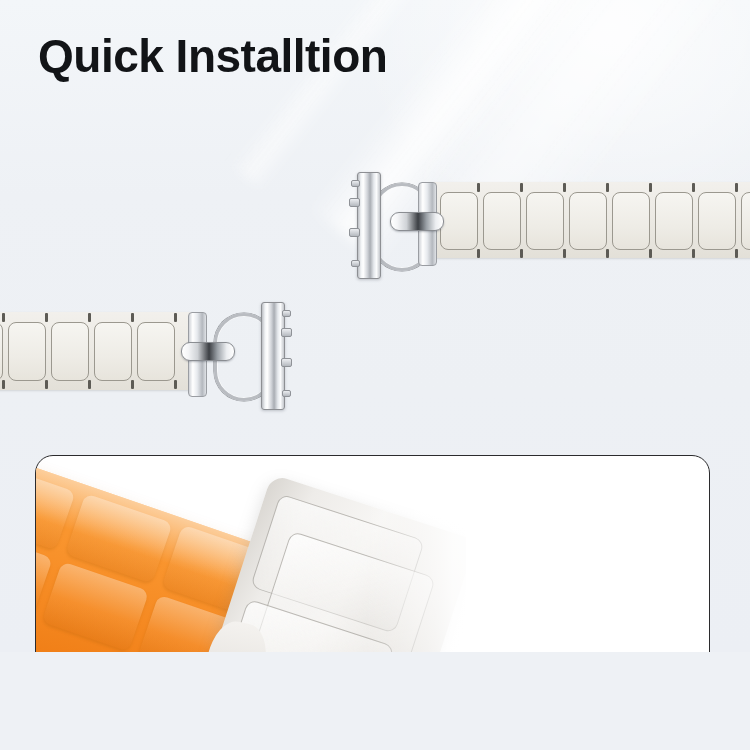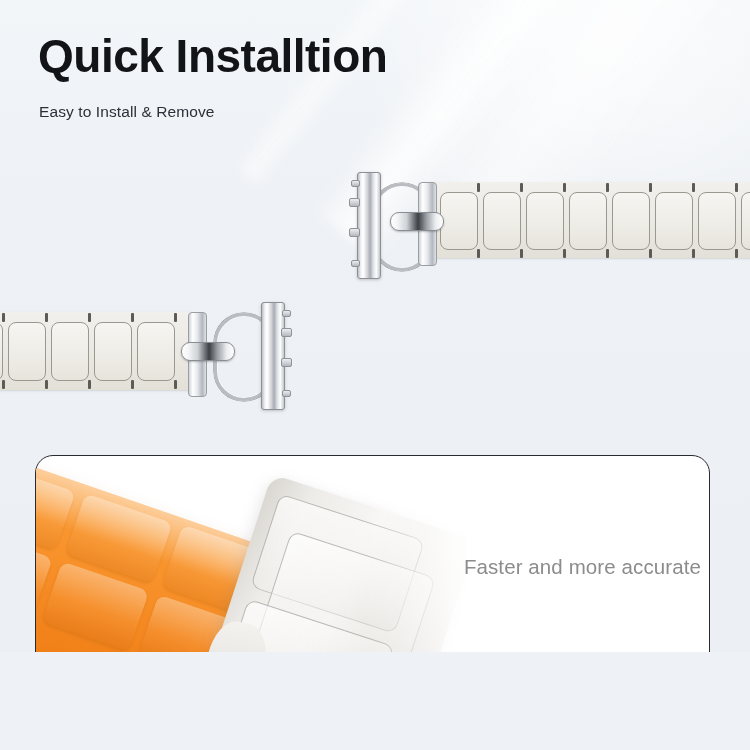--- a/index.html
+++ b/index.html
@@ -257,21 +257,20 @@
 <body>
 
 <div class="page">
 
   <div class="glow-tr"></div>
   <div class="streak streak-a"></div>
   <div class="streak streak-b"></div>
   <div class="streak streak-c"></div>
 
   <div class="headline">Quick Installtion</div>
-  <div class="subhead">Easy to Install &amp; Remove</div>
 
   <div class="band-unit" style="left:0;top:0;width:750px;height:300px;">
 
     <div class="strap" style="left:428px; top:182px; width:330px; height:76px; border-radius:2px;"></div>
 
     <div class="link" style="left:440px; top:192px; width:36px; height:56px;"></div>
     <div class="link" style="left:483px; top:192px; width:36px; height:56px;"></div>
     <div class="link" style="left:526px; top:192px; width:36px; height:56px;"></div>
     <div class="link" style="left:569px; top:192px; width:36px; height:56px;"></div>
     <div class="link" style="left:612px; top:192px; width:36px; height:56px;"></div>
@@ -366,19 +365,18 @@
         <div class="white-lip" style="left:-4px; top:150px; width:58px; height:100px; transform:rotate(-6deg);"></div>
       </div>
 
       <div class="panel-fade"></div>
     </div>
 
     <div class="panel-text">
       <div class="panel-title">
       </div>
       <div class="panel-sub">
-        <div>Faster and more accurate</div>
       </div>
     </div>
 
   </div>
 
 </div>
 
 </body></html>

